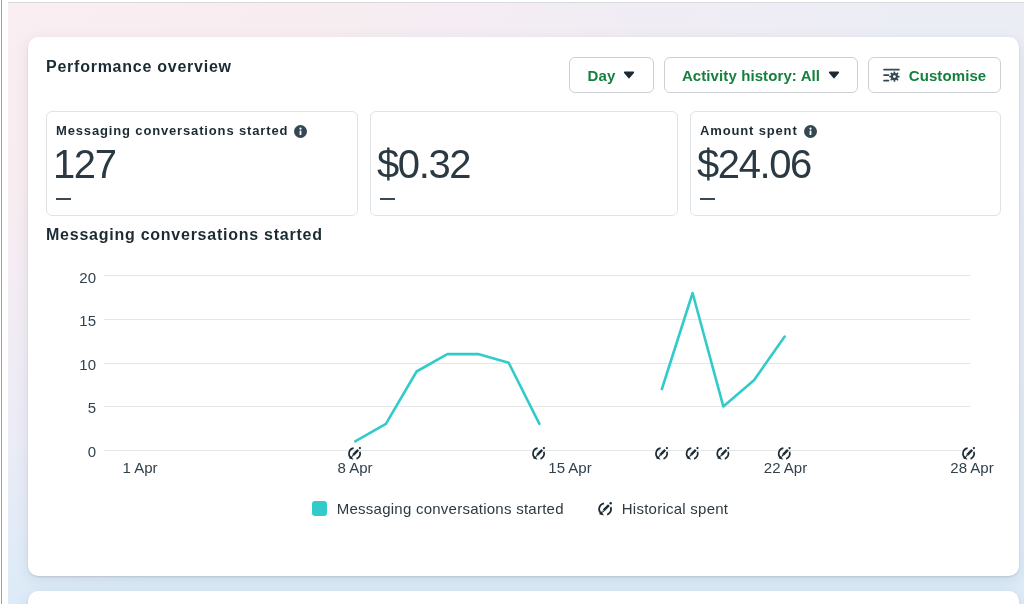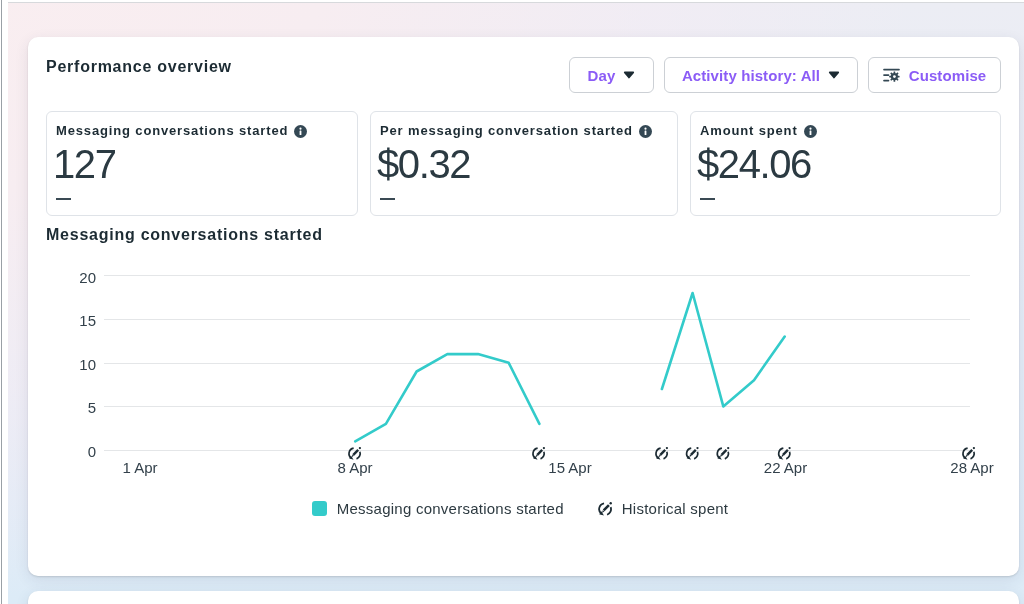--- a/index.html
+++ b/index.html
@@ -12,21 +12,21 @@
     border-top:1px solid #d7d9dc; }
   .vline { position:absolute; left:1px; top:0; width:1px; height:604px; background:#9aa0a6; }
   .card { position:absolute; background:#fff; border-radius:10px;
     box-shadow:0 1px 2px rgba(0,0,0,0.12), 0 4px 14px rgba(45,60,90,0.10); }
   .main { left:28px; top:37px; width:991px; height:539px; }
   .next { left:28px; top:591px; width:991px; height:30px; border-radius:10px 10px 0 0; }
   h1 { position:absolute; left:18px; top:190px; font-size:16px; font-weight:700; color:#1c2b33;
     line-height:16px; letter-spacing:0.75px; }
   h1.t0 { top:22px; }
   .btn { position:absolute; top:20px; height:36px; border:1px solid #ccd0d5; border-radius:6px;
-    background:#fff; color:#8b5cf6; font-size:15px; font-weight:700;
+    background:#fff; color:#15803d; font-size:15px; font-weight:700;
     display:flex; align-items:center; justify-content:center; gap:8px; letter-spacing:0.1px; }
   .btn-day { left:541px; width:85px; }
   .btn-act { left:636px; width:194px; }
   .btn-cus { left:840px; width:133px; }
   .metric { position:absolute; top:74px; height:105px; border:1px solid #dfe3e8; border-radius:6px; }
   .m1 { left:18px; width:312px; }
   .m2 { left:342px; width:308px; }
   .m3 { left:662px; width:311px; }
   .mt { position:absolute; left:9px; top:9px; font-size:13px; font-weight:700; color:#1c2b33;
     display:flex; align-items:center; gap:6px; line-height:20px; letter-spacing:0.85px; }
@@ -87,27 +87,20 @@
       <svg width="13" height="13" viewBox="0 0 13 13">
           <circle cx="6.5" cy="6.5" r="6.5" fill="#344854"></circle>
           <circle cx="6.5" cy="3.7" r="1.1" fill="#fff"></circle>
           <rect x="5.6" y="5.5" width="1.8" height="4.6" rx="0.4" fill="#fff"></rect>
         </svg>
     </div>
     <div class="mv">127</div>
     <div class="dash"></div>
   </div>
   <div class="metric m2">
-    <div class="mt">Per messaging conversation started
-      <svg width="13" height="13" viewBox="0 0 13 13">
-          <circle cx="6.5" cy="6.5" r="6.5" fill="#344854"></circle>
-          <circle cx="6.5" cy="3.7" r="1.1" fill="#fff"></circle>
-          <rect x="5.6" y="5.5" width="1.8" height="4.6" rx="0.4" fill="#fff"></rect>
-        </svg>
-    </div>
     <div class="mv">$0.32</div>
     <div class="dash"></div>
   </div>
   <div class="metric m3">
     <div class="mt">Amount spent
       <svg width="13" height="13" viewBox="0 0 13 13">
           <circle cx="6.5" cy="6.5" r="6.5" fill="#344854"></circle>
           <circle cx="6.5" cy="3.7" r="1.1" fill="#fff"></circle>
           <rect x="5.6" y="5.5" width="1.8" height="4.6" rx="0.4" fill="#fff"></rect>
         </svg>

